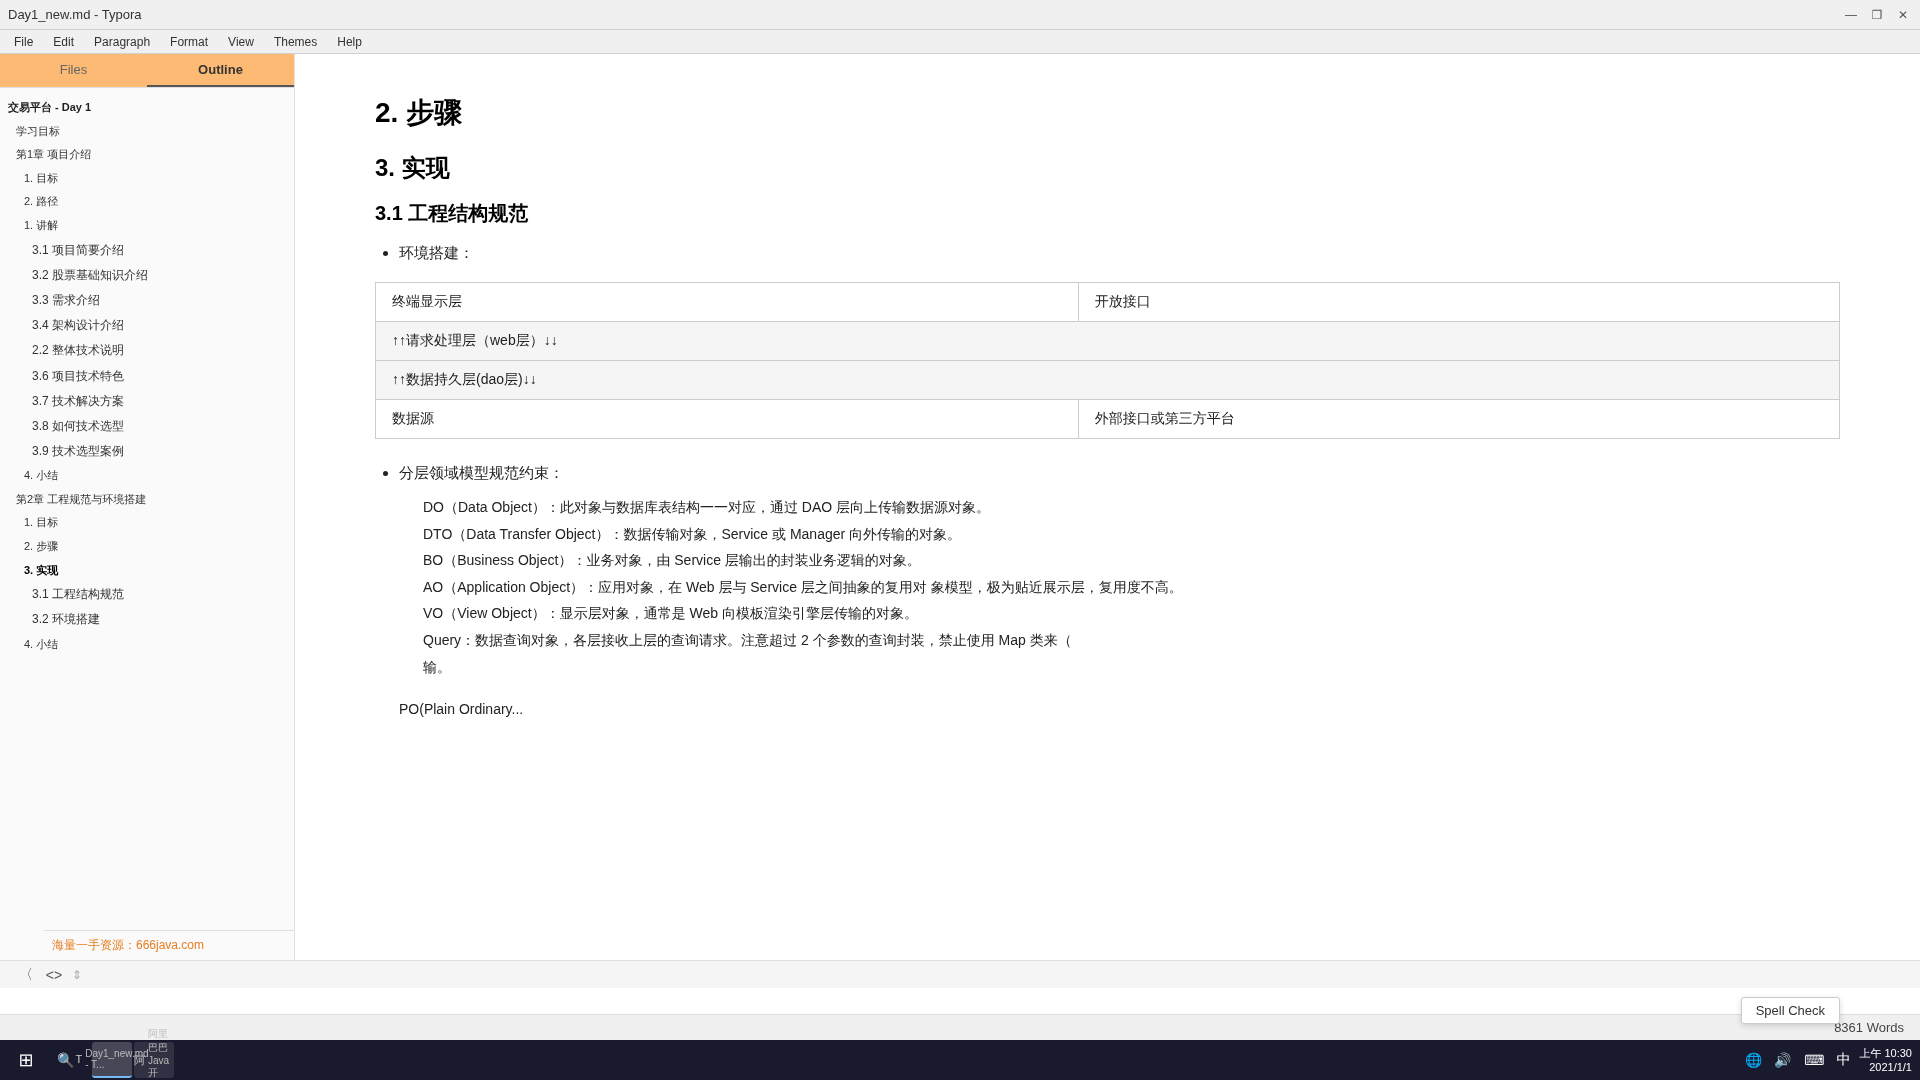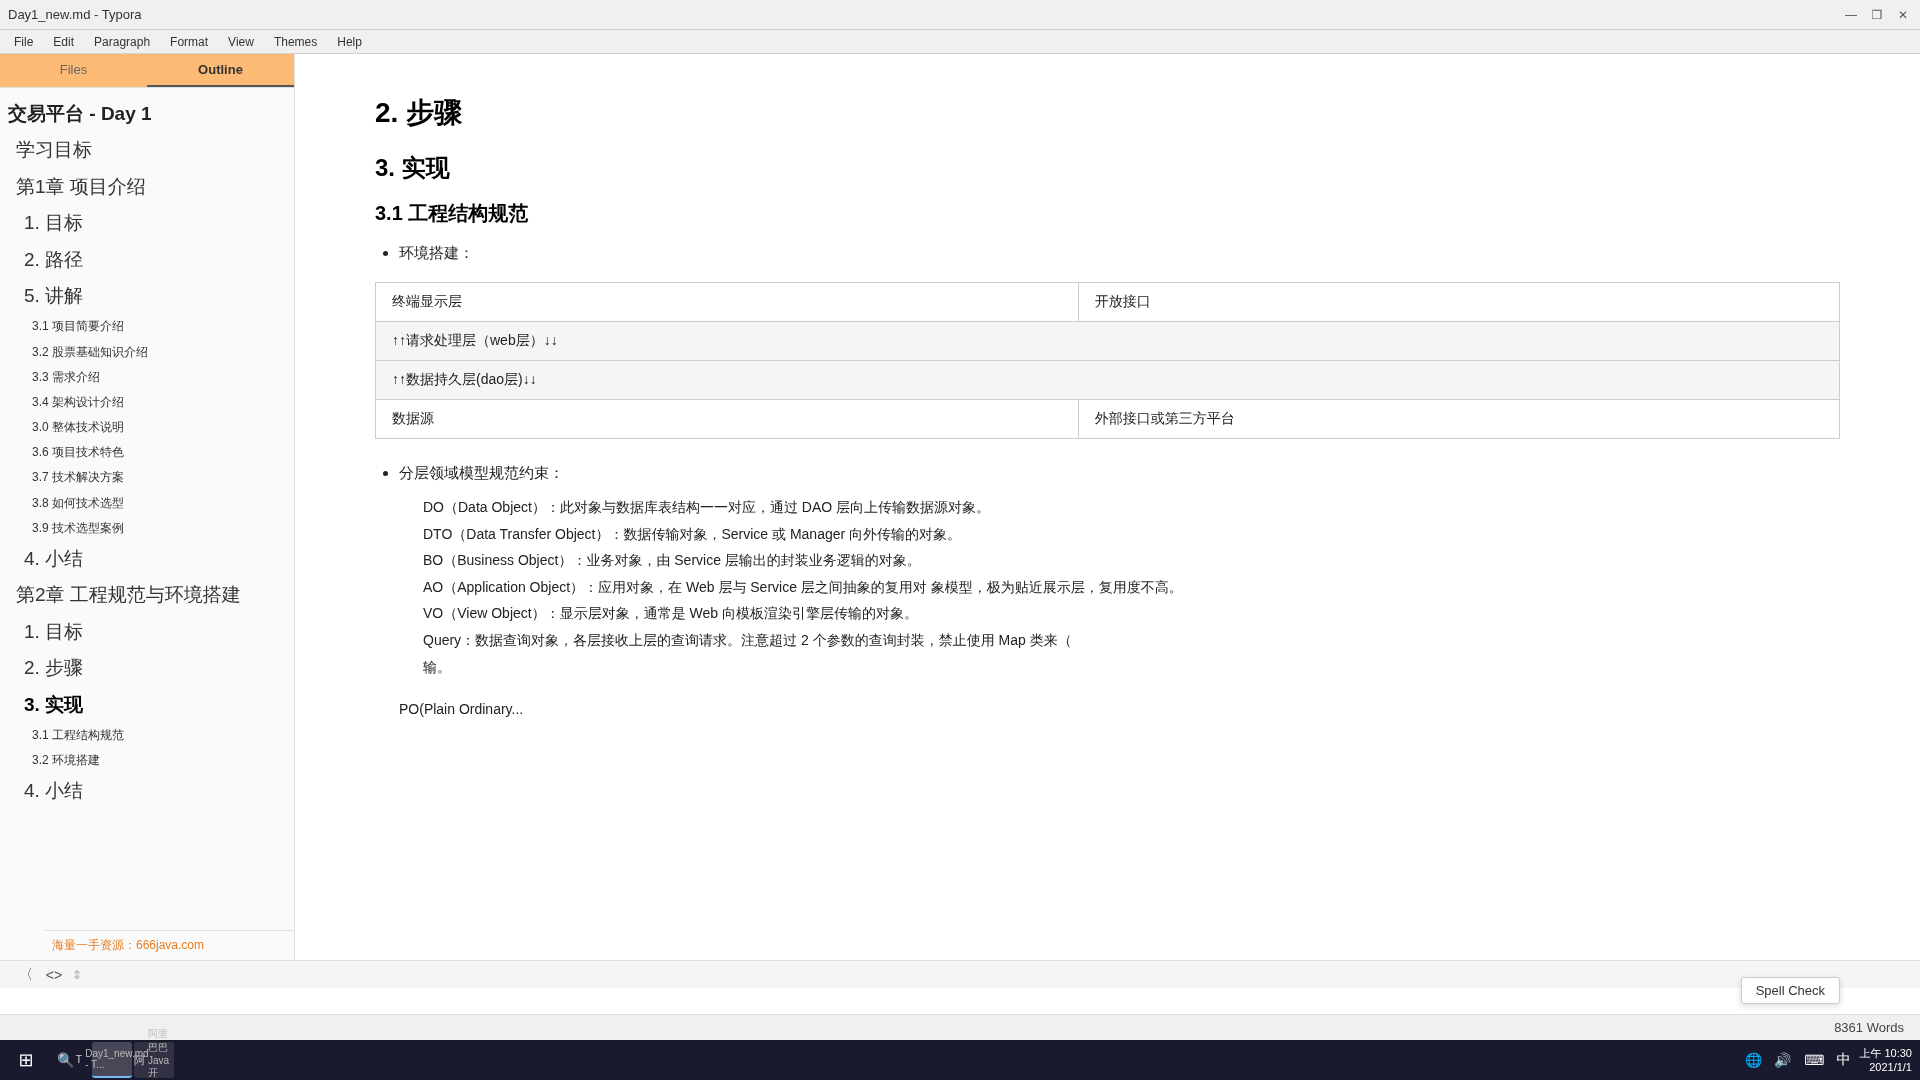--- a/index.html
+++ b/index.html
@@ -75,21 +75,21 @@
       font-weight: bold;
       border-bottom: 2px solid #555;
     }
     .sidebar-content {
       flex: 1;
       overflow-y: auto;
       padding: 8px 0;
     }
     .sidebar-item {
       padding: 3px 8px 3px 16px;
-      font-size: 19px;
+      font-size: 11px;
       color: #333;
       cursor: pointer;
       line-height: 1.6;
     }
     .sidebar-item.level0 { font-weight: bold; color: #222; padding-left: 8px; }
     .sidebar-item.level1 { padding-left: 16px; }
     .sidebar-item.level2 { padding-left: 24px; }
     .sidebar-item.level3 { padding-left: 32px; font-size: 12px; }
     .sidebar-item.active { font-weight: bold; color: #000; }
     .sidebar-footer {
@@ -291,26 +291,26 @@
       <div class="sidebar-tab">Files</div>
       <div class="sidebar-tab active">Outline</div>
     </div>
     <div class="sidebar-content">
 
     <div class="sidebar-item level0">交易平台 - Day 1</div>
         <div class="sidebar-item level1">学习目标</div>
         <div class="sidebar-item level1">第1章 项目介绍</div>
         <div class="sidebar-item level2">1. 目标</div>
         <div class="sidebar-item level2">2. 路径</div>
-        <div class="sidebar-item level2">5. 讲解</div>
+        <div class="sidebar-item level2">1. 讲解</div>
         <div class="sidebar-item level3">3.1 项目简要介绍</div>
         <div class="sidebar-item level3">3.2 股票基础知识介绍</div>
         <div class="sidebar-item level3">3.3 需求介绍</div>
         <div class="sidebar-item level3">3.4 架构设计介绍</div>
-        <div class="sidebar-item level3">3.0 整体技术说明</div>
+        <div class="sidebar-item level3">2.2 整体技术说明</div>
         <div class="sidebar-item level3">3.6 项目技术特色</div>
         <div class="sidebar-item level3">3.7 技术解决方案</div>
         <div class="sidebar-item level3">3.8 如何技术选型</div>
         <div class="sidebar-item level3">3.9 技术选型案例</div>
         <div class="sidebar-item level2">4. 小结</div>
         <div class="sidebar-item level1">第2章 工程规范与环境搭建</div>
         <div class="sidebar-item level2">1. 目标</div>
         <div class="sidebar-item level2">2. 步骤</div>
         <div class="sidebar-item level2 active">3. 实现</div>
         <div class="sidebar-item level3">3.1 工程结构规范</div>
@@ -364,21 +364,21 @@
             <div class="domain-item">Query：数据查询对象，各层接收上层的查询请求。注意超过 2 个参数的查询封装，禁止使用 Map 类来（</div>
             <div class="domain-item">输。</div>
           </div>
         </li>
       </ul>
 
       <div class="domain-item" style="margin-left:24px; font-size:14px; color:#222;">PO(Plain Ordinary...</div>
 
     </div>
 
-    <div class="spell-check-popup" style="position:fixed; right:80px; bottom:76px;">Spell Check</div>
+    <div class="spell-check-popup" style="position:fixed; right:80px; bottom:56px;">Spell Check</div>
 
   </div>
 </div>
 
 <div class="bottom-nav">
   <button class="bottom-nav-btn">〈</button>
   <button class="bottom-nav-btn">&lt;&gt;</button>
   <span style="font-size:12px; color:#aaa;">⇕</span>
 </div>
 

